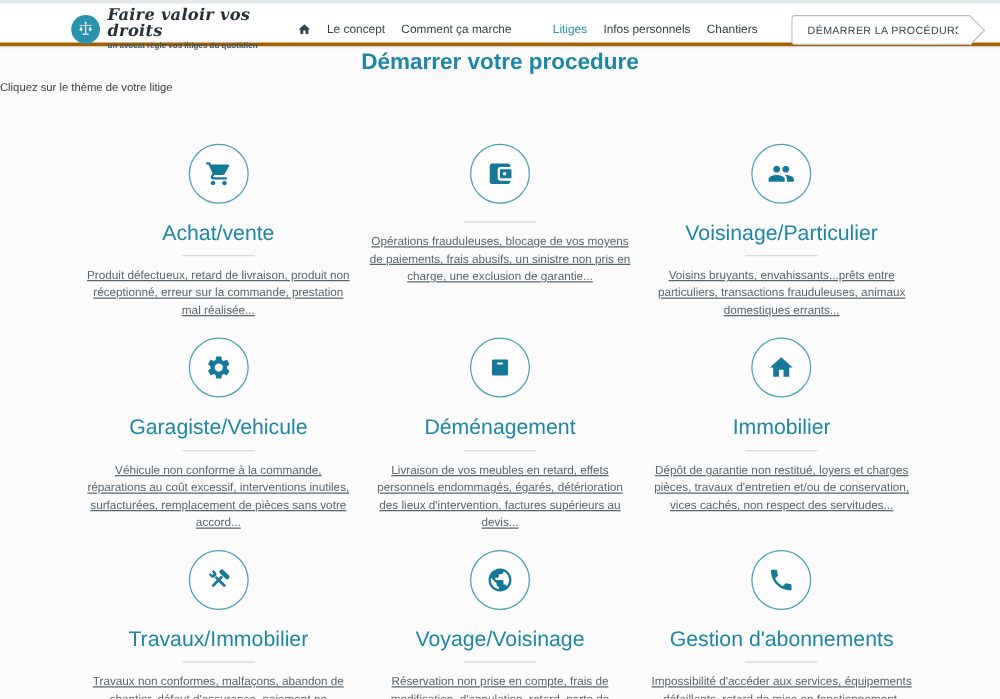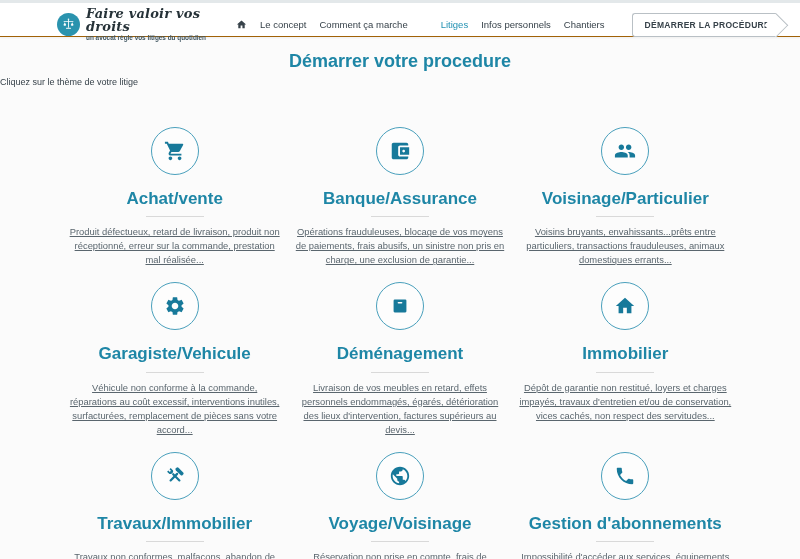--- a/index.html
+++ b/index.html
@@ -4,21 +4,21 @@
 <style>
   * { margin:0; padding:0; box-sizing:border-box; }
   html,body { width:800px; height:559px; overflow:hidden; }
   body { font-family:"Liberation Sans", sans-serif; background:#fbfbfb; color:#3a4750; }
 
   .top-strip { height:3px; background:#e3e8ea; }
 
   
   header {
     height:34px; background:#ffffff; display:flex; align-items:center;
-    padding:10px 10px 0 57px; border-bottom:1px solid #a16207;
+    padding:10px 10px 0 57px; border-bottom:3px solid #a16207;
     box-shadow:0 1px 2px rgba(0,0,0,0.05); position:relative; z-index:2;
   }
   .logo { display:flex; align-items:center; gap:6px; cursor:pointer; }
   .logo-circle {
     width:23px; height:23px; border-radius:50%; background:#2a93ae;
     display:flex; align-items:center; justify-content:center; flex:0 0 auto;
   }
   .logo-circle svg { width:15px; height:15px; fill:#ffffff; }
   .logo-text { line-height:1; }
   .logo-title {
@@ -31,50 +31,50 @@
   .home-link { display:flex; align-items:center; }
   .home-link svg { width:11px; height:11px; fill:#37424a; }
   .nav-item { font-size:9.5px; color:#37424a; text-decoration:none; cursor:pointer; white-space:nowrap; }
   .nav-item.active { color:#2191b2;margin-left:20px; }
 
   .cta-btn {
     position:relative; margin-left:14px; margin-right:14px;
     background:#ffffff; border:1px solid #b9c0c5; border-right:none;
     border-radius:3px 0 0 3px; padding:6px 6px 6px 12px;
     font-family:"Liberation Sans", sans-serif;
-    font-size:8.5px; font-weight:bold; letter-spacing:.3px; color:#37424a;
+    font-size:8.5px; font-weight:normal; letter-spacing:.3px; color:#37424a;
     cursor:pointer; white-space:nowrap;
   }
   .cta-btn::after {
     content:""; position:absolute; top:50%; right:-8.2px;
     width:15.5px; height:15.5px; background:#ffffff;
     border-top:1px solid #b9c0c5; border-right:1px solid #b9c0c5;
     transform:translateY(-50%) rotate(45deg);
   }
 
   
   main { padding-top:2px; }
   .page-title {
     text-align:center; color:#1e86a6; font-size:18px; font-weight:bold;
-    margin:12px 0 5px;
+    margin:0 0 5px;
   }
   .page-subtitle { text-align:left; font-size:9px; font-weight:normal; color:#37424a; }
 
   .grid {
     width:676px; margin:40px auto 0; display:grid;
     grid-template-columns:repeat(3,1fr); row-gap:15px;
   }
   .card { text-align:center; padding:0 6px; cursor:pointer; }
   .icon-circle {
     width:48px; height:48px; border:1.5px solid #4aa0bc; border-radius:50%;
     background:#fdfdfd; margin:0 auto 14px;
     display:flex; align-items:center; justify-content:center;
   }
   .icon-circle svg { width:22px; height:22px; fill:#17799a; }
-  .card-title { color:#1e86a6; font-size:17px; font-weight:bold; line-height:1.2; }
+  .card-title { color:#1e86a6; font-size:17px; font-weight:normal; line-height:1.2; }
   .card-underline { width:58px; height:1px; background:#d9d9d9; margin:7px auto 8px; }
   .card-desc { font-size:9.4px; color:#5a666e; line-height:14px; max-width:222px; margin:0 auto;text-decoration:underline; }
 </style>
 </head>
 <body>
 
 <div class="top-strip"></div>
 
 <header>
   <div class="logo">
@@ -126,21 +126,20 @@
     <div class="card-title">Achat/vente</div>
     <div class="card-underline"></div>
     <div class="card-desc">Produit défectueux, retard de livraison, produit non réceptionné, erreur sur la commande, prestation mal réalisée...</div>
   </div>
       <div class="card">
     <div class="icon-circle">
           <svg viewBox="0 0 24 24">
             <path d="M21 18v1c0 1.1-.9 2-2 2H5c-1.11 0-2-.9-2-2V5c0-1.1.89-2 2-2h14c1.1 0 2 .9 2 2v1h-9c-1.11 0-2 .9-2 2v8c0 1.1.89 2 2 2h9zm-9-2h10V8H12v8zm4-2.5c-.83 0-1.5-.67-1.5-1.5s.67-1.5 1.5-1.5 1.5.67 1.5 1.5-.67 1.5-1.5 1.5z"></path>
           </svg>
         </div>
-    <div class="card-title">Banque/Assurance</div>
     <div class="card-underline"></div>
     <div class="card-desc">Opérations frauduleuses, blocage de vos moyens de paiements, frais abusifs, un sinistre non pris en charge, une exclusion de garantie...</div>
   </div>
       <div class="card">
     <div class="icon-circle">
           <svg viewBox="0 0 24 24">
             <path d="M16 11c1.66 0 2.99-1.34 2.99-3S17.66 5 16 5c-1.66 0-3 1.34-3 3s1.34 3 3 3zm-8 0c1.66 0 2.99-1.34 2.99-3S9.66 5 8 5C6.34 5 5 6.34 5 8s1.34 3 3 3zm0 2c-2.33 0-7 1.17-7 3.5V19h14v-2.5c0-2.33-4.67-3.5-7-3.5zm8 0c-.29 0-.62.02-.97.05 1.16.84 1.97 1.97 1.97 3.45V19h6v-2.5c0-2.33-4.67-3.5-7-3.5z"></path>
           </svg>
         </div>
     <div class="card-title">Voisinage/Particulier</div>
@@ -169,21 +168,21 @@
     <div class="card-desc">Livraison de vos meubles en retard, effets personnels endommagés, égarés, détérioration des lieux d'intervention, factures supérieurs au devis...</div>
   </div>
       <div class="card">
     <div class="icon-circle">
           <svg viewBox="0 0 24 24">
             <path d="M10 20v-6h4v6h5v-8h3L12 3 2 12h3v8z"></path>
           </svg>
         </div>
     <div class="card-title">Immobilier</div>
     <div class="card-underline"></div>
-    <div class="card-desc">Dépôt de garantie non restitué, loyers et charges impayés, travaux d'entretien et/ou de conservation, vices cachés, non respect des servitudes...</div>
+    <div class="card-desc">Dépôt de garantie non restitué, loyers et charges pièces, travaux d'entretien et/ou de conservation, vices cachés, non respect des servitudes...</div>
   </div>
       <div class="card">
     <div class="icon-circle">
           <svg viewBox="0 0 24 24">
             <g transform="rotate(45 12 12)">
               <rect x="10.8" y="7.5" width="2.4" height="12.5" rx="1.2"></rect>
               <rect x="6.8" y="3" width="10.4" height="4" rx="1.6"></rect>
             </g>
             <g transform="rotate(-45 12 12)">
               <rect x="10.8" y="8" width="2.4" height="12" rx="1.2"></rect>

